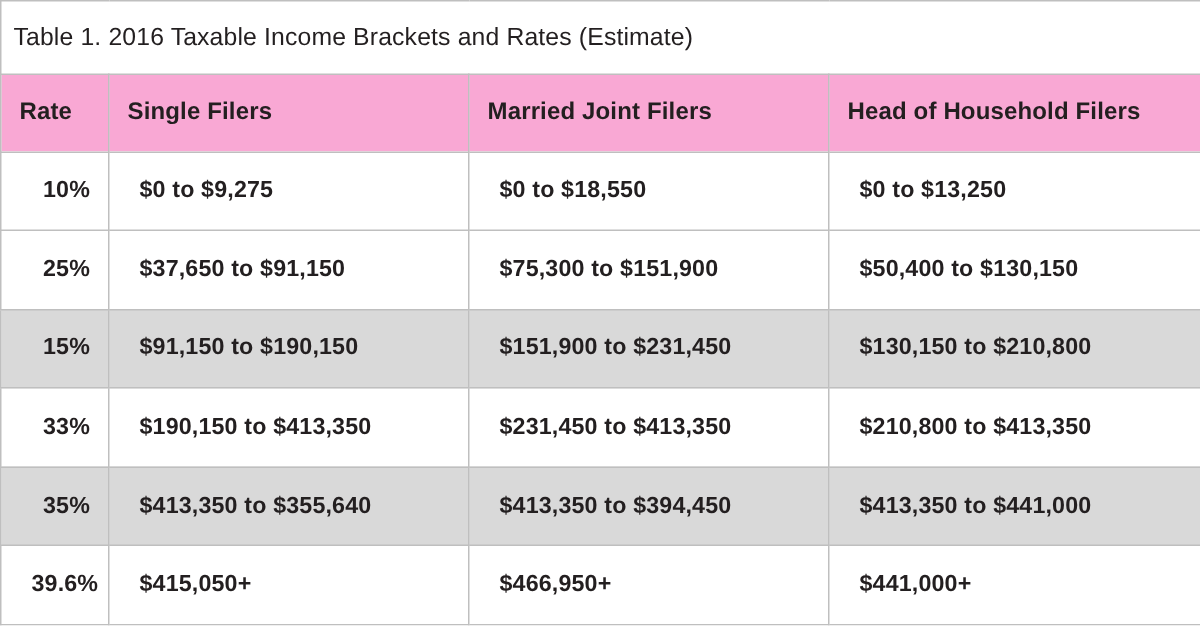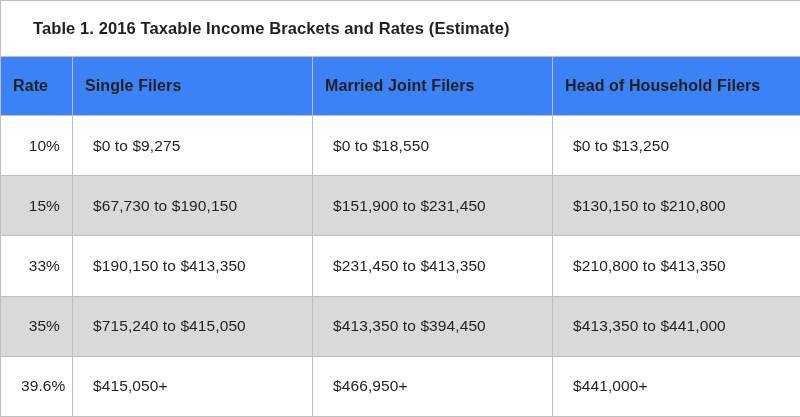--- a/index.html
+++ b/index.html
@@ -30,41 +30,41 @@
     border: 1px solid #bfbfbf;
     padding: 0 12px;
     vertical-align: middle;
     font-size: 15.5px;
     letter-spacing: 0.1px;
   }
   
   tr.title-row td {
     background: #ffffff;
     font-size: 16.5px;
-    font-weight: 700;
+    font-weight: 400;
     color: #231f20;
     height: 42px;
     border-left: 1px solid #bfbfbf;
     border-right: 1px solid #bfbfbf;
     border-top: 1px solid #bfbfbf;
     border-bottom: 1px solid #bfbfbf;
-    padding-left: 32px;
+    padding-left: 8px;
   }
   
   tr.header-row td {
-    background: #3b82f6;
+    background: #f9a8d4;
     font-weight: 700;
     font-size: 16px;
     height: 44px;
     color: #231f20;
   }
   
   tr.body-row td {
     height: 45px;
-    font-weight: 400;
+    font-weight: 700;
     font-size: 15.5px;
     padding-left: 20px;
   }
   tr.body-row.shade td {
     background: #d9d9d9;
   }
   tr.body-row.plain td {
     background: #ffffff;
   }
   td.rate-cell {
@@ -105,38 +105,44 @@
       </tr>
 
       <tr class="body-row plain">
         <td class="rate-cell">10%</td>
         <td>$0 to $9,275</td>
         <td>$0 to $18,550</td>
         <td>$0 to $13,250</td>
       </tr>
 
 
+      <tr class="body-row plain">
+        <td class="rate-cell">25%</td>
+        <td>$37,650 to $91,150</td>
+        <td>$75,300 to $151,900</td>
+        <td>$50,400 to $130,150</td>
+      </tr>
 
       <tr class="body-row shade">
         <td class="rate-cell">15%</td>
-        <td>$67,730 to $190,150</td>
+        <td>$91,150 to $190,150</td>
         <td>$151,900 to $231,450</td>
         <td>$130,150 to $210,800</td>
       </tr>
 
       <tr class="body-row plain">
         <td class="rate-cell">33%</td>
         <td>$190,150 to $413,350</td>
         <td>$231,450 to $413,350</td>
         <td>$210,800 to $413,350</td>
       </tr>
 
       <tr class="body-row shade">
         <td class="rate-cell">35%</td>
-        <td>$715,240 to $415,050</td>
+        <td>$413,350 to $355,640</td>
         <td>$413,350 to $394,450</td>
         <td>$413,350 to $441,000</td>
       </tr>
 
       <tr class="body-row plain">
         <td class="rate-cell">39.6%</td>
         <td>$415,050+</td>
         <td>$466,950+</td>
         <td>$441,000+</td>
       </tr>

